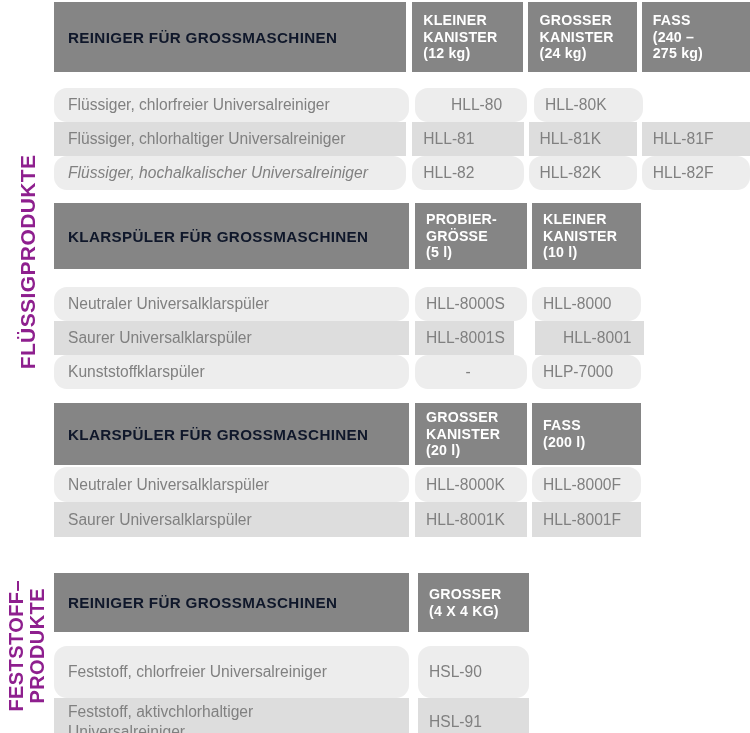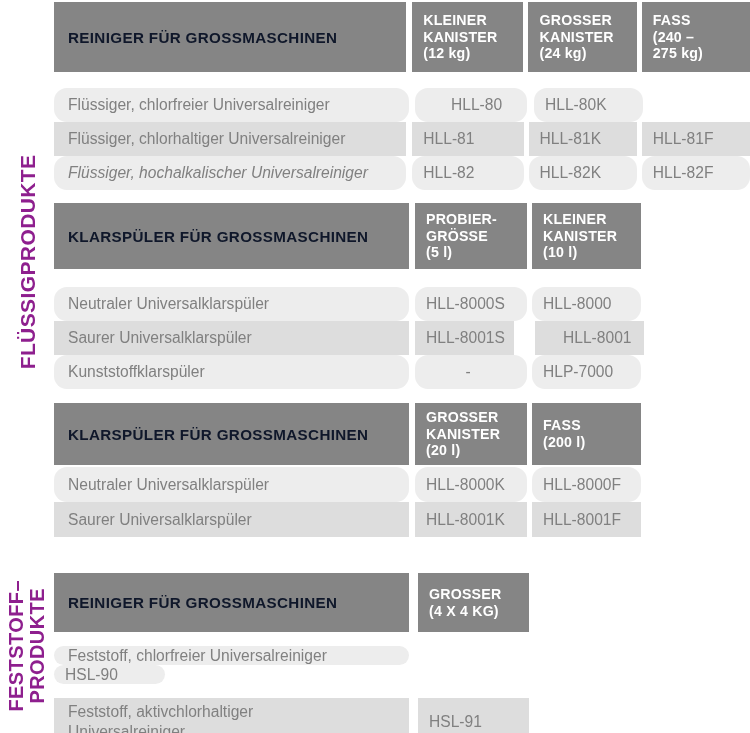--- a/index.html
+++ b/index.html
@@ -238,21 +238,21 @@
   <div class="block" id="b4" style="left:54px; top:573px; width:696px;">
     <div class="hdr" style="height:59px;">
       <div class="hdr-title" style="width:355px; margin-right:9px;">REINIGER FÜR GROSSMASCHINEN</div>
       <div class="hdr-col" style="width:111px;">
         <span class="ln">GROSSER</span>
         <span class="ln">(4 X 4 KG)</span>
       </div>
     </div>
 
     <div class="rows" style="margin-top:14px;">
-      <div class="row stripe-a" style="height:52px;flex-direction:column;">
+      <div class="row stripe-a" style="height:52px;">
         <div class="cell-label" style="width:355px; margin-right:9px;">Feststoff, chlorfreier Universalreiniger</div>
         <div class="cell-val" style="width:111px;">HSL-90</div>
       </div>
       <div class="row stripe-b" style="height:47px;">
         <div class="cell-label" style="width:355px; margin-right:9px;">
           <span>
             <span class="multi">Feststoff, aktivchlorhaltiger</span>
             <span class="multi">Universalreiniger</span>
           </span>
         </div>

